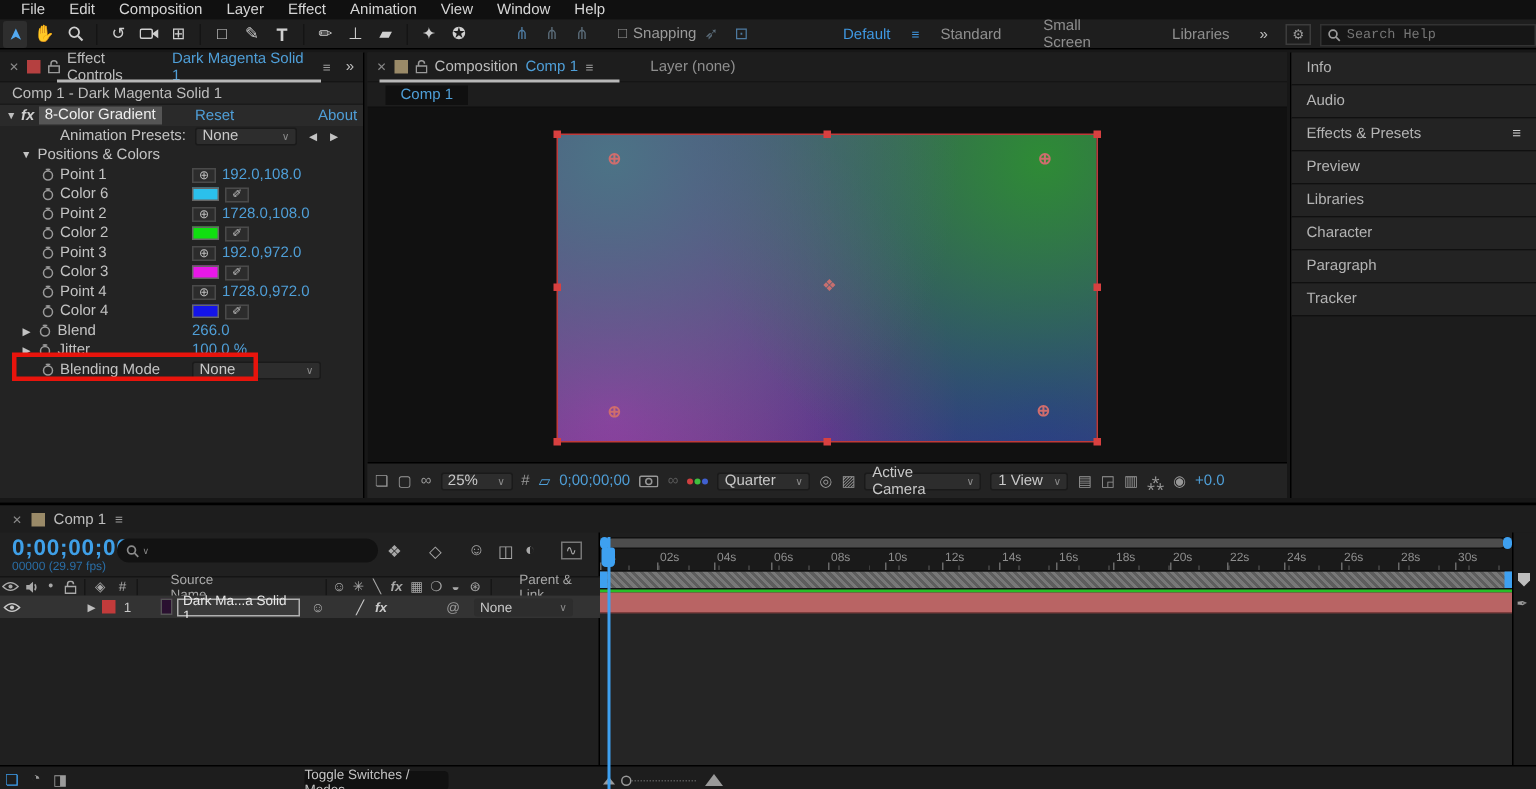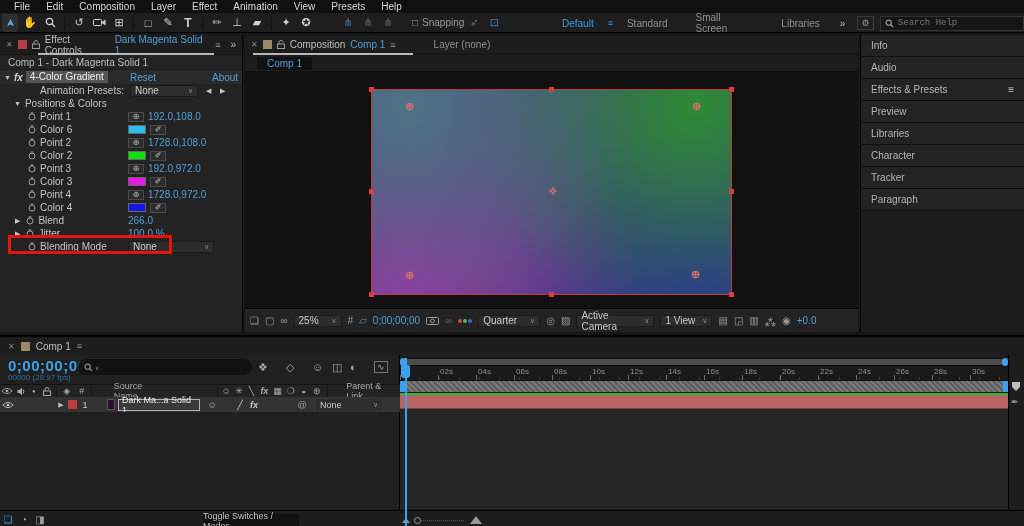--- a/index.html
+++ b/index.html
@@ -112,21 +112,21 @@
 
 <div id="menubar">
 
 <span class="mi">File</span>
     <span class="mi">Edit</span>
     <span class="mi">Composition</span>
     <span class="mi">Layer</span>
     <span class="mi">Effect</span>
     <span class="mi">Animation</span>
     <span class="mi">View</span>
-    <span class="mi">Presets</span>
+    <span class="mi">Window</span>
     <span class="mi">Help</span>
   </div>
 
 <div id="topbar">
   <span class="tool active" style="transform:rotate(-90deg)">➤</span>
   <span class="tool">✋</span>
   <span class="tool svgic">
       <svg width="11" height="11" viewBox="0 0 11 11">
         <circle cx="4.5" cy="4.5" r="3.2" fill="none" stroke="#cfcfcf" stroke-width="1.2"></circle>
         <line x1="7" y1="7" x2="10" y2="10" stroke="#cfcfcf" stroke-width="1.4"></line>
@@ -198,21 +198,21 @@
     <span class="hamb">≡</span>
     <span style="flex:1"></span>
     <span style="color:#bdbdbd">»</span>
   </div>
   <div class="underline" style="left:38px;top:18px;width:176px"></div>
   <div class="crumb">Comp 1 - Dark Magenta Solid 1</div>
 
   <div id="fxhdr">
     <span style="margin-left:4px;font-size:7px;color:#bdbdbd">▼</span>
     <span class="fxbadge">fx</span>
-    <span class="fxname">4-Color Gradient</span>
+    <span class="fxname">8-Color Gradient</span>
     <span style="position:absolute;left:130px;color:#4f9fd8">Reset</span>
     <span style="position:absolute;left:212px;color:#4f9fd8">About</span>
   </div>
 
   <div class="ecrow">
     <span style="position:absolute;right:118px" class="lbl">Animation Presets:</span>
     <span class="ddl" style="position:absolute;left:130px;width:68px">
       <span>None</span>
       <span style="font-size:7px;color:#8a8a8a">∨</span>
     </span>
@@ -491,26 +491,26 @@
       <span>Libraries</span>
       <span class="sb-menu"></span>
     </div>
 
     <div class="sb-row">
       <span>Character</span>
       <span class="sb-menu"></span>
     </div>
 
     <div class="sb-row">
+      <span>Paragraph</span>
+      <span class="sb-menu"></span>
+    </div>
+
+    <div class="sb-row">
       <span>Tracker</span>
-      <span class="sb-menu"></span>
-    </div>
-
-    <div class="sb-row">
-      <span>Paragraph</span>
       <span class="sb-menu"></span>
     </div>
   </div>
 
 <div id="timeline">
   <div id="tl-tabbar">
     <span class="closex">✕</span>
     <span class="colorchip" style="background:#9a8a68"></span>
     <span class="tabtxt">Comp 1</span>
     <span class="hamb">≡</span>

